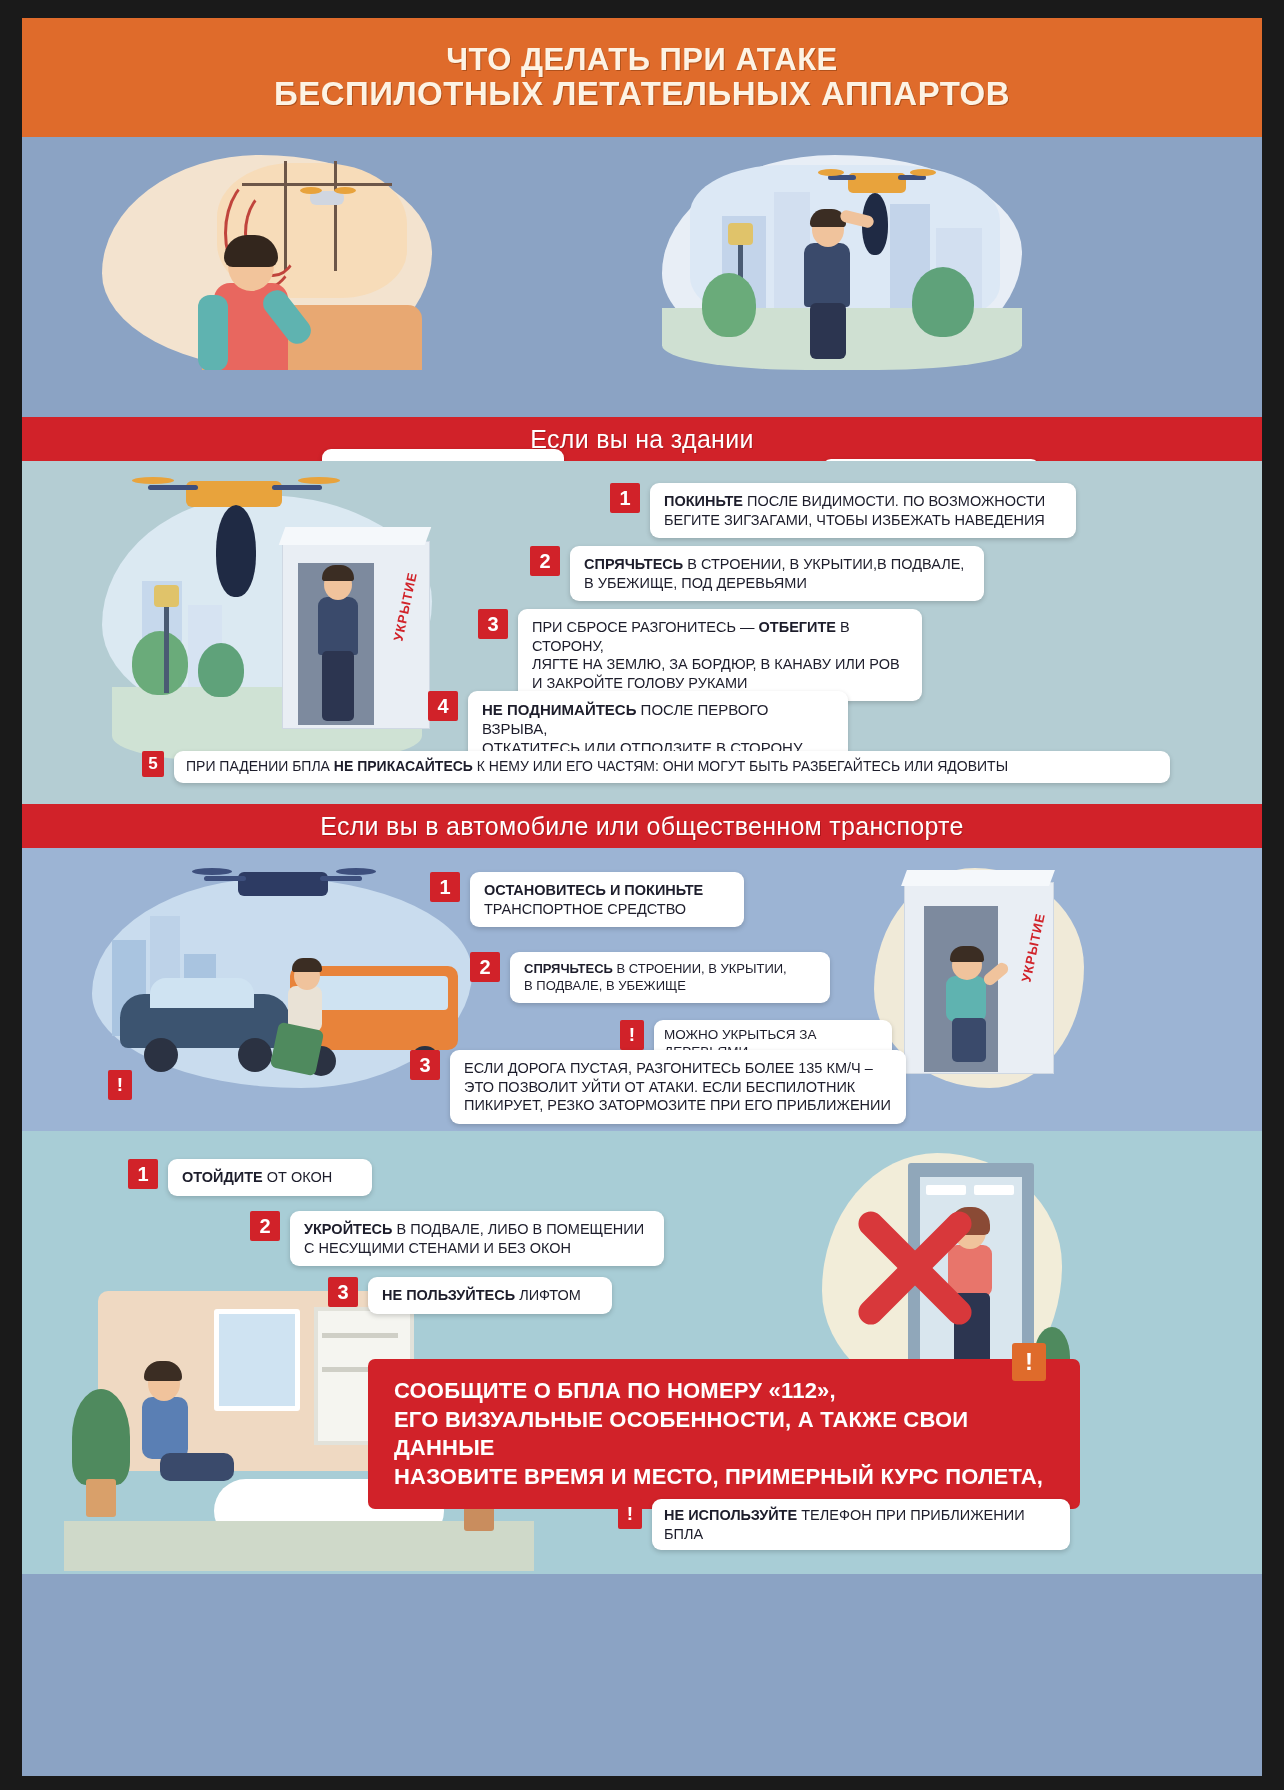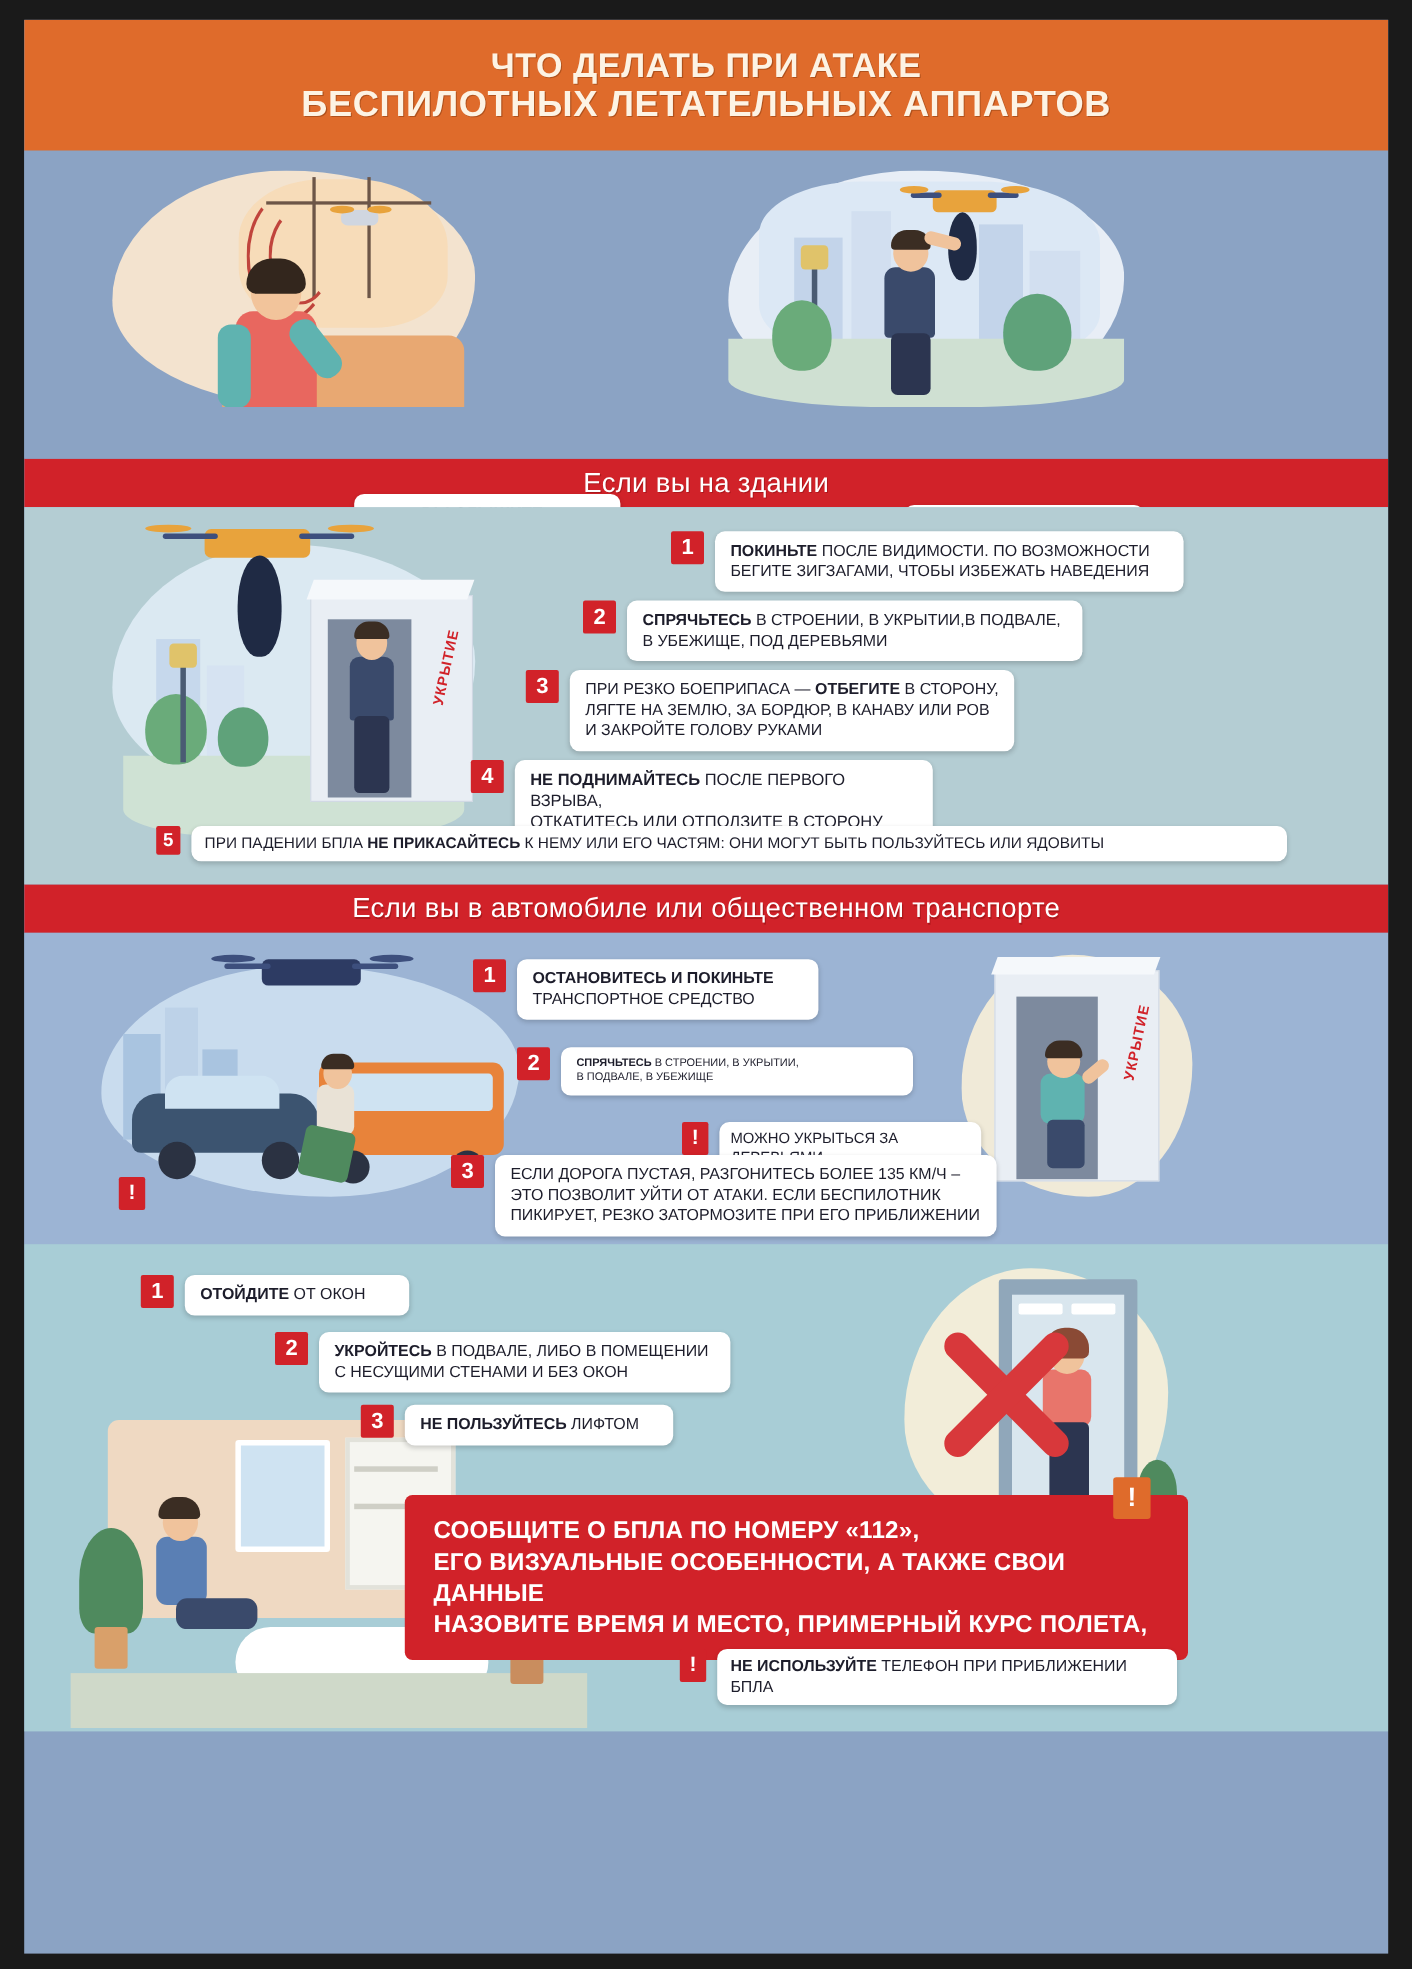--- a/index.html
+++ b/index.html
@@ -213,38 +213,38 @@
       <div class="num">2</div>
       <div class="bub" style="font-size:14.5px;width:386px;">
         <div><b>СПРЯЧЬТЕСЬ</b><span> В СТРОЕНИИ, В УКРЫТИИ,В ПОДВАЛЕ,</span></div>
         <div><span>В УБЕЖИЩЕ, ПОД ДЕРЕВЬЯМИ</span></div>
       </div>
     </div>
 
     <div class="row" style="left:456px;top:148px;">
       <div class="num">3</div>
       <div class="bub" style="font-size:14.5px;width:376px;">
-        <div><span>ПРИ РЕЗКО БОЕПРИПАСА — </span><b>ОТБЕГИТЕ</b><span> В СТОРОНУ,</span></div>
+        <div><span>ПРИ СБРОСЕ РАЗГОНИТЕСЬ — </span><b>ОТБЕГИТЕ</b><span> В СТОРОНУ,</span></div>
         <div><span>ЛЯГТЕ НА ЗЕМЛЮ, ЗА БОРДЮР, В КАНАВУ ИЛИ РОВ</span></div>
         <div><span>И ЗАКРОЙТЕ ГОЛОВУ РУКАМИ</span></div>
       </div>
     </div>
 
     <div class="row" style="left:406px;top:230px;">
       <div class="num">4</div>
       <div class="bub" style="font-size:15px;width:352px;">
         <div><b>НЕ ПОДНИМАЙТЕСЬ</b><span> ПОСЛЕ ПЕРВОГО ВЗРЫВА,</span></div>
         <div><span>ОТКАТИТЕСЬ ИЛИ ОТПОЛЗИТЕ В СТОРОНУ</span></div>
       </div>
     </div>
 
     <div class="row" style="left:120px;top:290px;">
       <div class="num sm">5</div>
       <div class="bub" style="font-size:14px;width:972px;padding:7px 12px;">
-        <div><span>ПРИ ПАДЕНИИ БПЛА </span><b>НЕ ПРИКАСАЙТЕСЬ</b><span> К НЕМУ ИЛИ ЕГО ЧАСТЯМ: ОНИ МОГУТ БЫТЬ ПОЛЬЗУЙТЕСЬ ИЛИ ЯДОВИТЫ</span></div>
+        <div><span>ПРИ ПАДЕНИИ БПЛА </span><b>НЕ ПРИКАСАЙТЕСЬ</b><span> К НЕМУ ИЛИ ЕГО ЧАСТЯМ: ОНИ МОГУТ БЫТЬ РАЗБЕГАЙТЕСЬ ИЛИ ЯДОВИТЫ</span></div>
       </div>
     </div>
   </div>
 
   <div class="ribbon">Если вы в автомобиле или общественном транспорте</div>
 
   <div class="panel p-vehicle">
 
     <div class="ill" style="left:70px;top:10px;width:400px;height:250px;">
       <div class="blob" style="left:0;top:20px;width:380px;height:210px;background:#c9dcee;"></div>
@@ -291,21 +291,21 @@
     <div class="row" style="left:408px;top:24px;">
       <div class="num">1</div>
       <div class="bub" style="font-size:14.5px;width:246px;">
         <div><b>ОСТАНОВИТЕСЬ И ПОКИНЬТЕ</b></div>
         <div><span>ТРАНСПОРТНОЕ СРЕДСТВО</span></div>
       </div>
     </div>
 
     <div class="row" style="left:448px;top:104px;">
       <div class="num">2</div>
-      <div class="bub" style="font-size:10px;width:292px;">
+      <div class="bub" style="font-size:13px;width:292px;">
         <div><b>СПРЯЧЬТЕСЬ</b><span> В СТРОЕНИИ, В УКРЫТИИ,</span></div>
         <div><span>В ПОДВАЛЕ, В УБЕЖИЩЕ</span></div>
       </div>
     </div>
 
     <div class="row" style="left:598px;top:172px;">
       <div class="bang">!</div>
       <div class="bub" style="font-size:13.5px;width:218px;padding:6px 10px;">
         <div>МОЖНО УКРЫТЬСЯ ЗА ДЕРЕВЬЯМИ,</div>
         <div>В РВАХ И КАНАВАХ</div>

